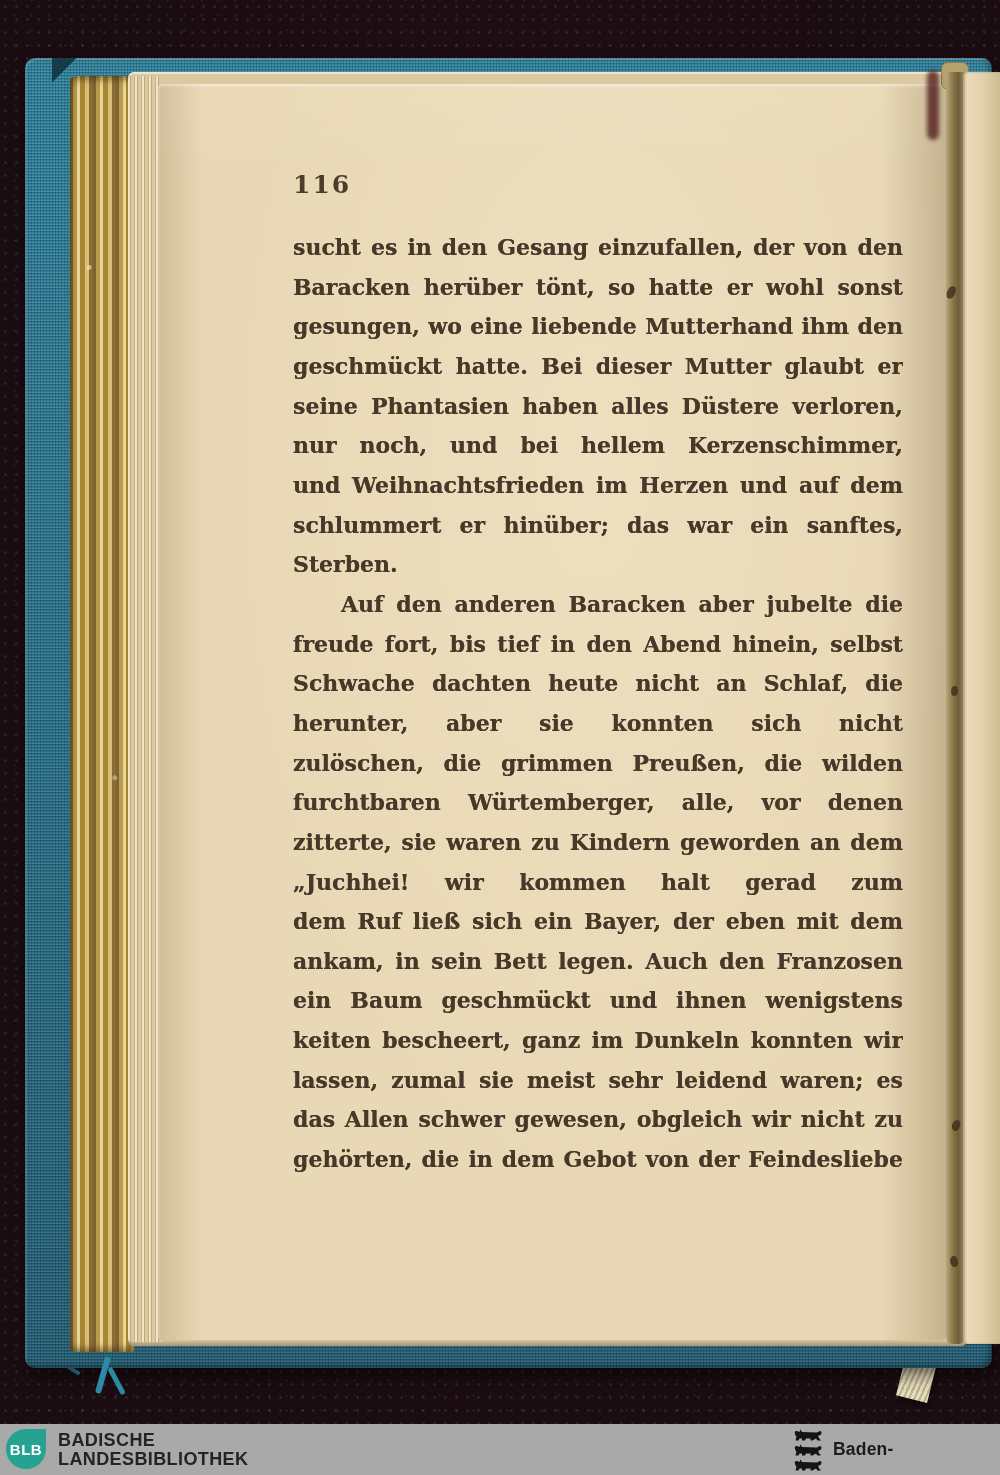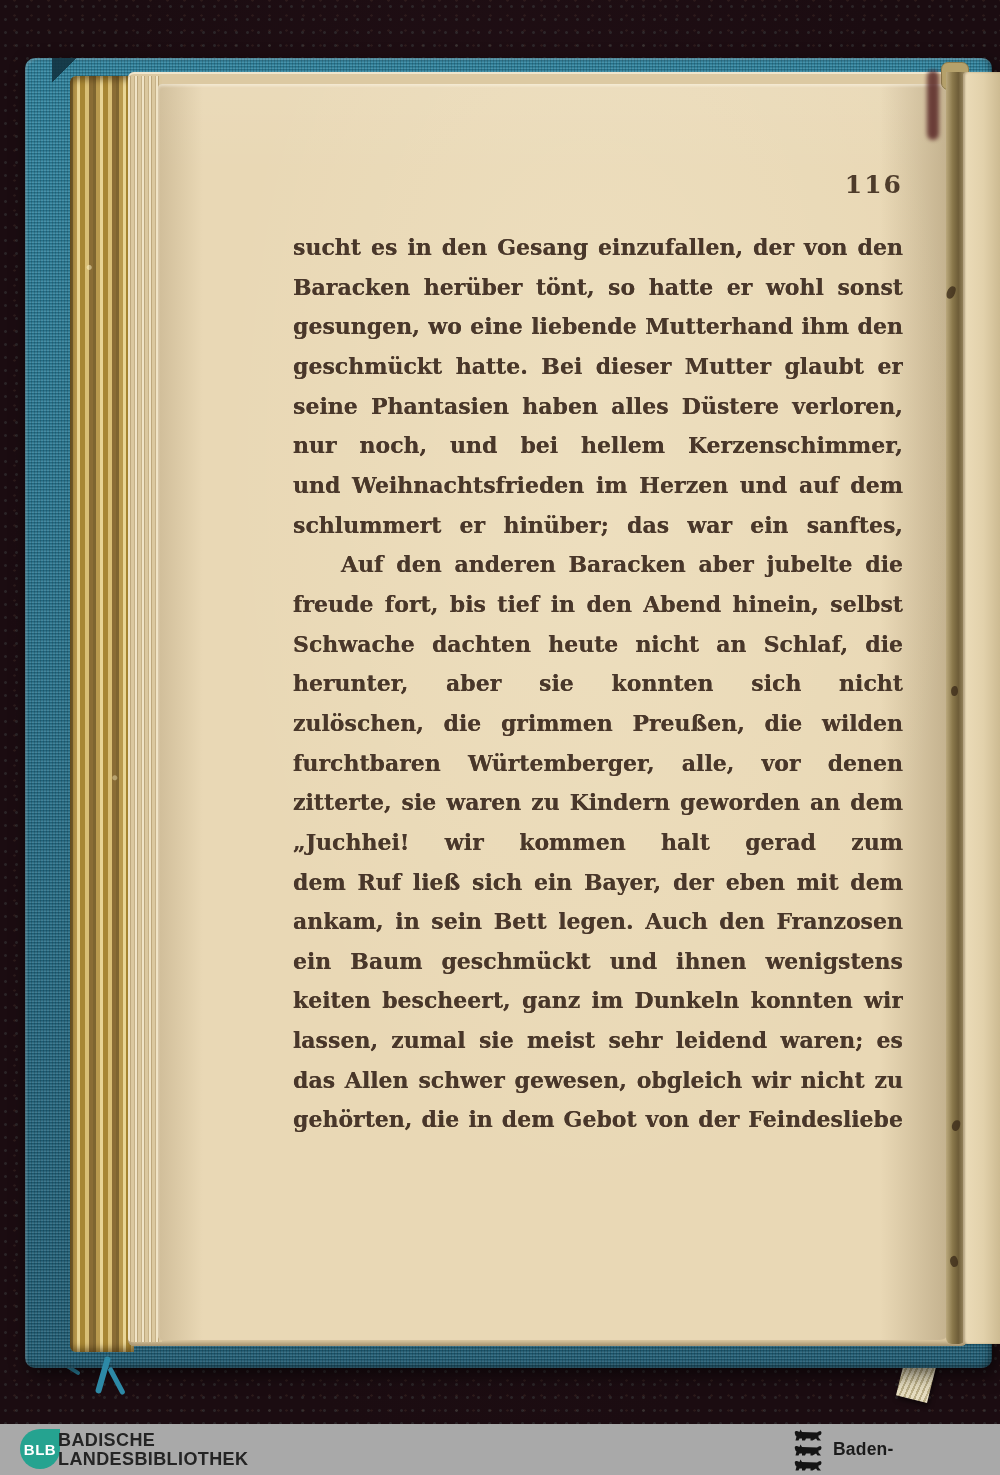--- a/index.html
+++ b/index.html
@@ -116,21 +116,21 @@
   }
   .thread{ position:absolute; background:#2d89a6; border-radius:3px; }
   .thread.t1{ left:28px; top:1352px; width:44px; height:5px; transform:rotate(-12deg); }
   .thread.t2{ left:52px; top:1364px; width:30px; height:4px; transform:rotate(32deg); }
   .thread.t3{ left:100px; top:1356px; width:6px; height:38px; transform:rotate(16deg); }
   .thread.t4{ left:114px; top:1366px; width:5px; height:30px; transform:rotate(-28deg); }
 
   
   .pagenum{
     position:absolute; left:293px; top:170px; width:610px;
-    text-align:right; font-size:25px; font-weight:700; color:#4e3c2b;
+    text-align:left; font-size:25px; font-weight:700; color:#4e3c2b;
     letter-spacing:2px;
   }
   .textblock{
     position:absolute; left:293px; top:228px; width:610px;
     color:#49372a; font-size:22px; font-weight:700;
     text-shadow:0 0 .5px rgba(73,55,42,.85);
   }
   .tline{
     height:39.66px; line-height:39.66px; overflow:hidden;
     text-align:justify; white-space:normal;
@@ -140,21 +140,21 @@
   .tline.para-end::after{ width:0; }
   .tline.indent{ text-indent:48px; }
 
   
   .footer{
     position:absolute; left:0; top:1424px; width:1000px; height:51px;
     background:#a9a9a9;
     font-family:"Liberation Sans", sans-serif;
   }
   .blb-logo{
-    position:absolute; left:20px; top:5px; width:40px; height:40px;
+    position:absolute; left:6px; top:5px; width:40px; height:40px;
     background:#25a390; border-radius:50% 0 50% 50%;
     display:flex; align-items:center; justify-content:center;
   }
   .blb-logo span{
     color:#fff; font-weight:700; font-size:15px; letter-spacing:.5px;
   }
   .lib-name{
     position:absolute; left:58px; top:7px;
     color:#242424; font-weight:700; font-size:18px; line-height:18.5px;
     letter-spacing:.4px;
@@ -195,20 +195,21 @@
   <div class="pagenum">116</div>
   <div class="textblock">
     <div class="tline">sucht es in den Gesang einzufallen, der von den anderen</div>
     <div class="tline">Baracken herüber tönt, so hatte er wohl sonst daheim</div>
     <div class="tline">gesungen, wo eine liebende Mutterhand ihm den Baum</div>
     <div class="tline">geschmückt hatte.  Bei dieser Mutter glaubt er zu sein,</div>
     <div class="tline">seine Phantasien haben alles Düstere verloren, er lächelt</div>
     <div class="tline">nur noch, und bei hellem Kerzenschimmer, Weihnachtsfreude</div>
     <div class="tline">und Weihnachtsfrieden im Herzen und auf dem Angesicht</div>
     <div class="tline">schlummert er hinüber; das war ein sanftes, seliges</div>
+    <div class="tline para-end">Sterben.</div>
     <div class="tline indent">Auf den anderen Baracken aber jubelte die Weihnachts=</div>
     <div class="tline">freude fort, bis tief in den Abend hinein, selbst sehr</div>
     <div class="tline">Schwache dachten heute nicht an Schlaf, die Lichter brannten</div>
     <div class="tline">herunter, aber sie konnten sich nicht entschließen, sie aus=</div>
     <div class="tline">zulöschen, die grimmen Preußen, die wilden Bayern, die</div>
     <div class="tline">furchtbaren Würtemberger, alle, vor denen Frankreich</div>
     <div class="tline">zitterte, sie waren zu Kindern geworden an dem Tage.</div>
     <div class="tline">„Juchhei! wir kommen halt gerad zum Christkindel!“ mit</div>
     <div class="tline">dem Ruf ließ sich ein Bayer, der eben mit dem Zug</div>
     <div class="tline">ankam, in sein Bett legen.  Auch den Franzosen wurde</div>

